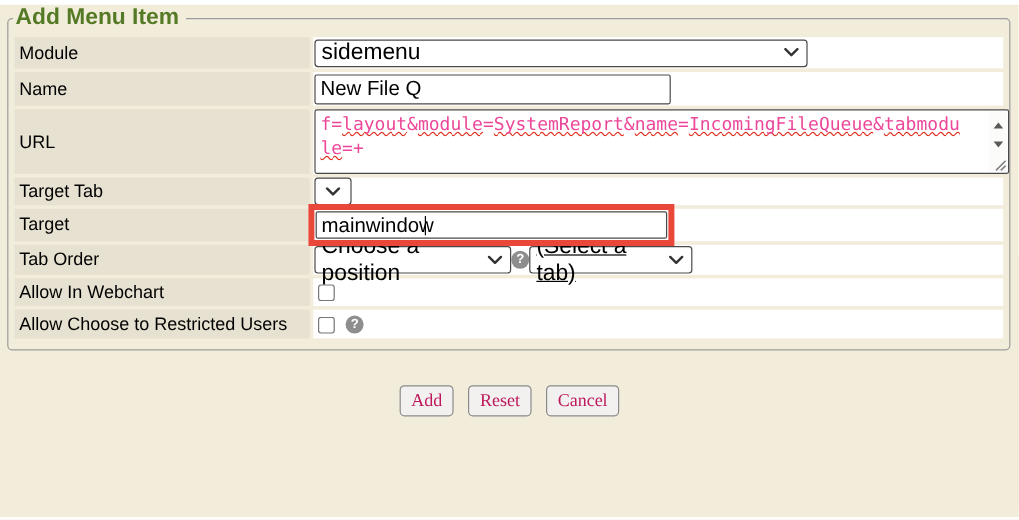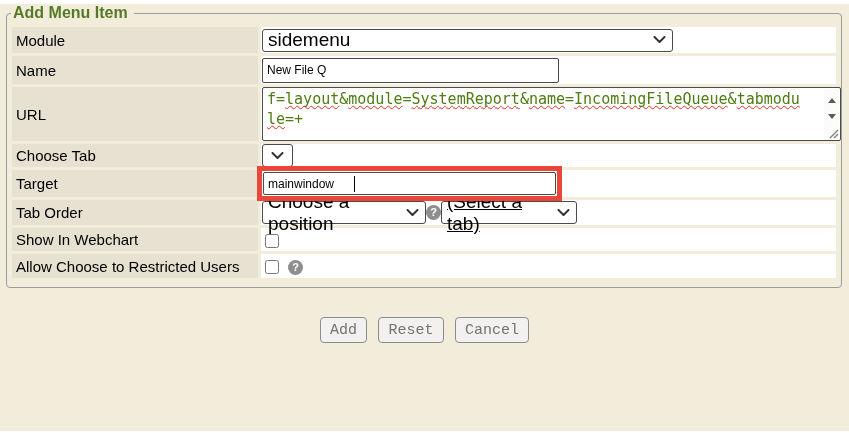--- a/index.html
+++ b/index.html
@@ -8,21 +8,21 @@
 
   fieldset.form-fieldset {
     margin: 4px 7px 0 6px;
     border: 1px solid #9c9c9c;
     border-radius: 4px;
     padding: 2px 2px 6px 2px;
   }
   legend.form-title {
     color: #557a26;
     font-weight: bold;
-    font-size: 16px;
+    font-size: 19px;
     padding: 0 6px 0 2px;
     margin-left: 2px;
   }
 
   table.form-table {
     border-collapse: separate;
     border-spacing: 3px 3px;
     width: 100%;
     table-layout: fixed;
   }
@@ -68,21 +68,21 @@
 
   
   .text-input {
     box-sizing: border-box;
     height: 25px;
     width: 297px;
     border: 1px solid #4a4a4a;
     border-radius: 2px;
     padding: 0 4px;
     font-family: "Liberation Sans", sans-serif;
-    font-size: 12px;
+    font-size: 17px;
     background: #fff;
     color: #000;
     vertical-align: middle;
   }
 
   
   .textarea-box {
     position: relative;
     box-sizing: border-box;
     width: 579px;
@@ -95,21 +95,21 @@
   .h-desc { height: 52px; }
   .url-text {
     position: absolute;
     left: 4px; top: 1px;
     width: 60ch;
     font-family: "DejaVu Sans Mono", monospace;
     font-size: 15px;
     line-height: 20px;
     word-break: break-all;
     white-space: pre-wrap;
-    color: #4d7c0f;
+    color: #ec4899;
   }
   .sq { text-decoration: underline wavy #e03020 1px; text-decoration-skip-ink: none; }
 
   .vscrollbar {
     position: absolute;
     top: 1px; right: 1px; bottom: 1px;
     width: 15px;
     background: #fbfbfa;
   }
   .sb-btn {
@@ -156,23 +156,23 @@
     font-weight: bold;
     line-height: 15px;
     text-align: center;
     vertical-align: middle;
   }
   .order-cell { display: flex; align-items: center; gap: 0; }
 
   
   .button-row { text-align: center; margin-top: 29px; }
   .btn {
-    font-family: Liberation Mono, monospace;
+    font-family: Liberation Serif, serif;
     font-size: 15px;
-    color: #737373;
+    color: #be185d;
     background: #f2f1ef;
     border: 1px solid #8b8b8b;
     border-radius: 4px;
     height: 26px;
     padding: 1px 9px;
     margin: 0 3.5px;
     vertical-align: middle;
   }
 </style>
 </head>
@@ -220,21 +220,21 @@
             </div>
             <svg class="grip" width="10" height="10" viewBox="0 0 10 10">
                   <path d="M9 1 L1 9 M9 5 L5 9" stroke="#808080" stroke-width="1.3" fill="none"></path>
                 </svg>
           </div>
         </td>
       </tr>
 
 
       <tr class="r-parent">
-        <td class="lbl">Choose Tab</td>
+        <td class="lbl">Target Tab</td>
         <td class="val">
           <span class="selectbox w-parent">
             <svg class="chev" width="13" height="8" viewBox="0 0 13 8">
                   <path d="M1.5 1 L6.5 6 L11.5 1" fill="none" stroke="#333" stroke-width="2" stroke-linecap="round" stroke-linejoin="round"></path>
                 </svg>
           </span>
         </td>
       </tr>
 
       <tr class="r-target">
@@ -263,21 +263,21 @@
               <svg class="chev" width="13" height="8" viewBox="0 0 13 8">
                     <path d="M1.5 1 L6.5 6 L11.5 1" fill="none" stroke="#333" stroke-width="2" stroke-linecap="round" stroke-linejoin="round"></path>
                   </svg>
             </span>
           </span>
         </td>
       </tr>
 
 
       <tr class="r-chart">
-        <td class="lbl">Show In Webchart</td>
+        <td class="lbl">Allow In Webchart</td>
         <td class="val">
           <input type="checkbox" style="">
         </td>
       </tr>
 
       <tr class="r-allow">
         <td class="lbl">Allow Choose to Restricted Users</td>
         <td class="val">
           <input type="checkbox" style="">
           <span class="help-icon" style="margin-left:5px;">?</span>

